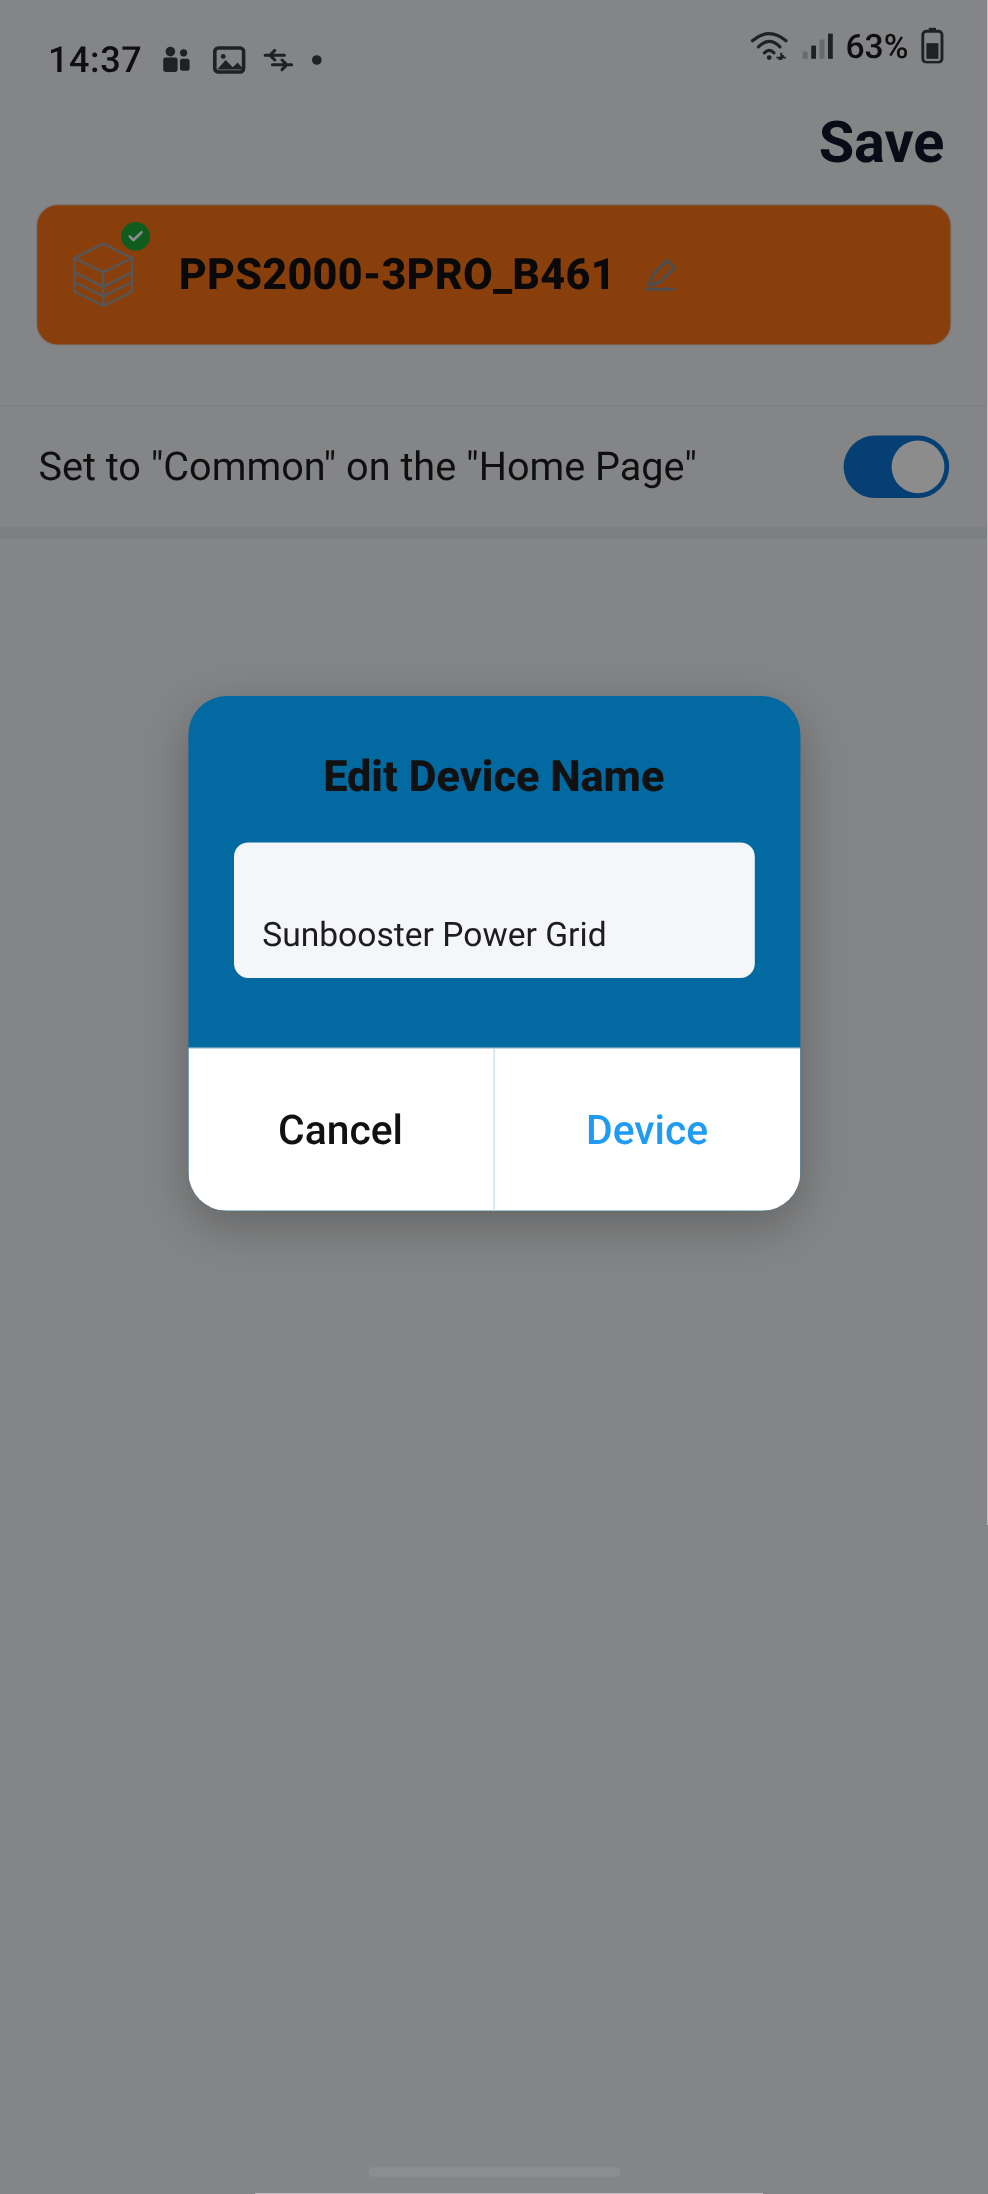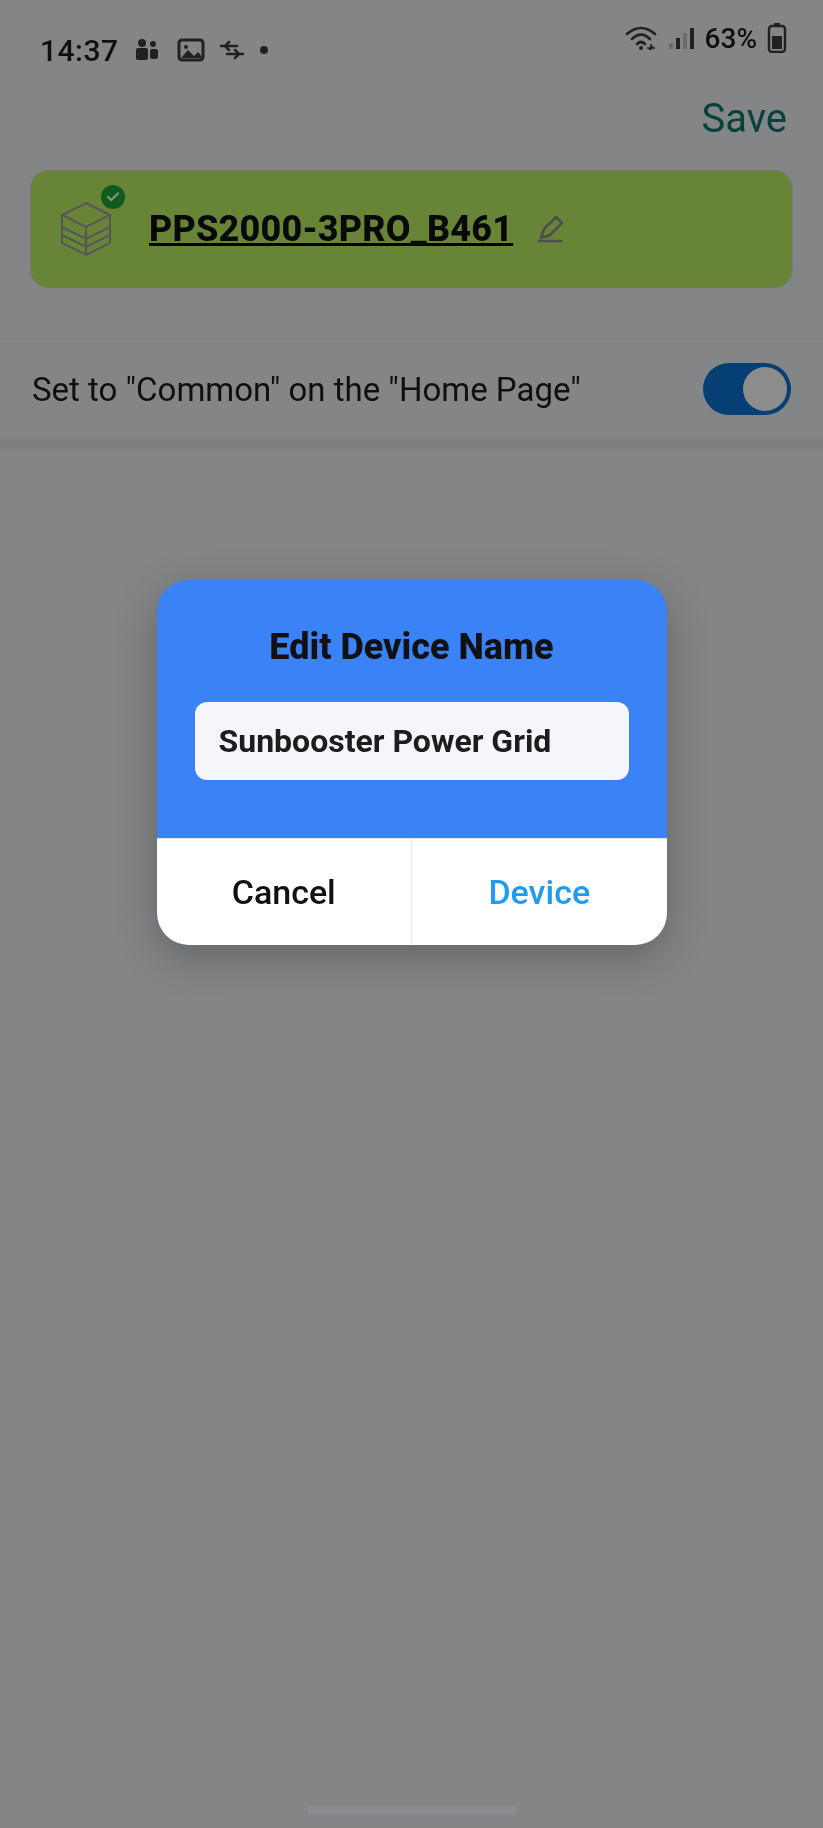--- a/index.html
+++ b/index.html
@@ -14,47 +14,47 @@
     .status-bar { display: flex; align-items: center; justify-content: space-between; height: 76px; padding: 0 36px 0 40px; color: #1d1d1f; }
     .status-left { display: flex; gap: 14px; margin-top: 24px; }
     .status-time { font-size: 30px; font-weight: 500; letter-spacing: 0.5px; }
     .status-icons-left { display: flex; align-items: center; gap: 14px; }
     .status-right { display: flex; align-items: center; gap: 10px; text-align: center; }
     .batt-text { font-size: 28px; font-weight: 500; }
     .sb-icon { display: inline-flex; }
 
     
     .page-header { display: flex; justify-content: flex-end; align-items: center; padding: 0 36px; height: 84px; }
-    .save-link { font-size: 40px; font-weight: 400; color: #0f766e; }
+    .save-link { font-size: 48px; font-weight: 700; color: #0f172a; }
 
     
-    .device-card { margin: 10px 30px 0; height: 118px; border: 1px solid #d9dcdf; border-radius: 18px; background: #bef264; display: flex; align-items: center; padding: 0 24px 0 14px; text-decoration: underline; }
+    .device-card { margin: 10px 30px 0; height: 118px; border: 1px solid #d9dcdf; border-radius: 18px; background: #f97316; display: flex; align-items: center; padding: 0 24px 0 14px; }
     .device-icon-wrap { position: relative; width: 82px; height: 82px; display: flex; align-items: center; justify-content: center; }
     .status-dot { position: absolute; top: -3px; right: 2px; width: 24px; height: 24px; border-radius: 50%; background: #1ea839; display: flex; align-items: center; justify-content: center; }
     .status-dot svg { width: 12px; height: 10px; }
     .device-name { font-size: 36px; font-weight: 800; color: #111; margin-left: 22px; letter-spacing: 0.2px; }
     .edit-icon { margin-left: 22px; color: #878a8e; display: inline-flex; }
 
     
     .setting-area { margin-top: 50px; background: #f1f2f4; border-top: 1px solid #e5e7ea; border-bottom: 10px solid #e3e5e8; }
     .setting-row { display: flex; align-items: center; justify-content: space-between; padding: 24px 32px; }
     .setting-text { font-size: 33px; color: #1d1d1f; }
     .toggle { width: 88px; height: 52px; border-radius: 26px; background: #0b74d3; position: relative; }
     .toggle .knob { position: absolute; top: 4px; right: 4px; width: 44px; height: 44px; border-radius: 50%; background: #fff; }
 
     
     .scrim { position: absolute; inset: 0; background: rgba(0,0,0,0.45); }
 
     
-    .modal { position: absolute; left: 50%; top: 580px; transform: translateX(-50%); width: 510px; background: #3b82f6; border-radius: 32px; box-shadow: 0 12px 40px rgba(0,0,0,0.25); overflow: hidden; }
+    .modal { position: absolute; left: 50%; top: 580px; transform: translateX(-50%); width: 510px; background: #0369a1; border-radius: 32px; box-shadow: 0 12px 40px rgba(0,0,0,0.25); overflow: hidden; }
     .modal-title { text-align: center; font-size: 36px; font-weight: 800; color: #111; padding: 46px 20px 34px; }
     .modal-input-wrap { margin: 0 38px; background: #f5f6fa; border-radius: 12px; padding: 20px 24px; }
-    .modal-input { width: 100%; border: none; outline: none; background: transparent; font-size: 32px; color: #1d1d1f; font-weight: 700; }
+    .modal-input { width: 100%; border: none; outline: none; background: transparent; font-size: 28px; color: #1d1d1f; font-weight: 400; margin-top: 40px; }
     .modal-body-bottom { height: 58px; }
-    .modal-actions { display: flex; border-top: 1px solid #e5e7ea; height: 107px; }
+    .modal-actions { display: flex; border-top: 1px solid #e5e7ea; height: 136px; }
     .modal-action { flex: 1; display: flex; align-items: center; justify-content: center; font-size: 34px; background: #fff; }
     .modal-action.cancel { color: #111; font-weight: 500; border-right: 1px solid #e5e7ea; }
     .modal-action.confirm { color: #1f9bf3; font-weight: 500; }
 
     
     .home-indicator { position: absolute; bottom: 14px; left: 50%; transform: translateX(-50%); width: 210px; height: 8px; border-radius: 4px; background: #8c8d90; }
   </style>
 </head>
 <body>
 

